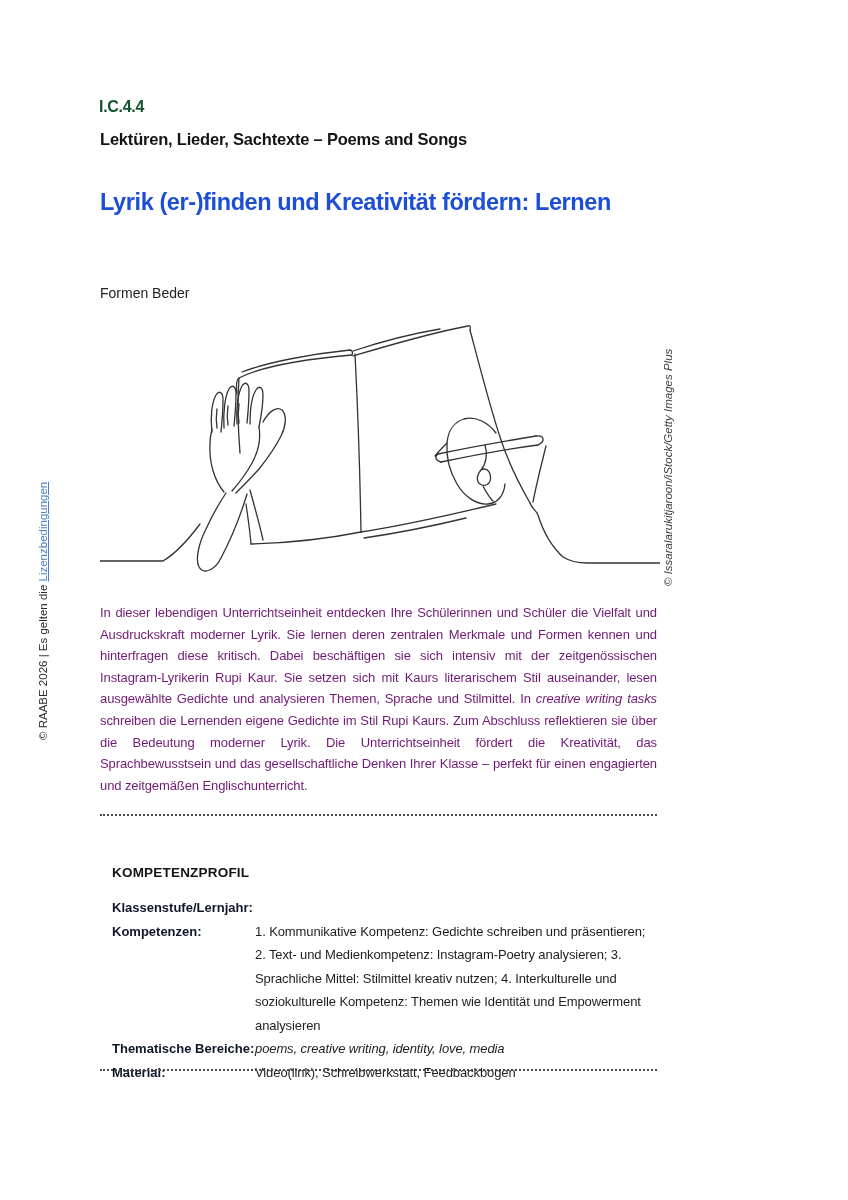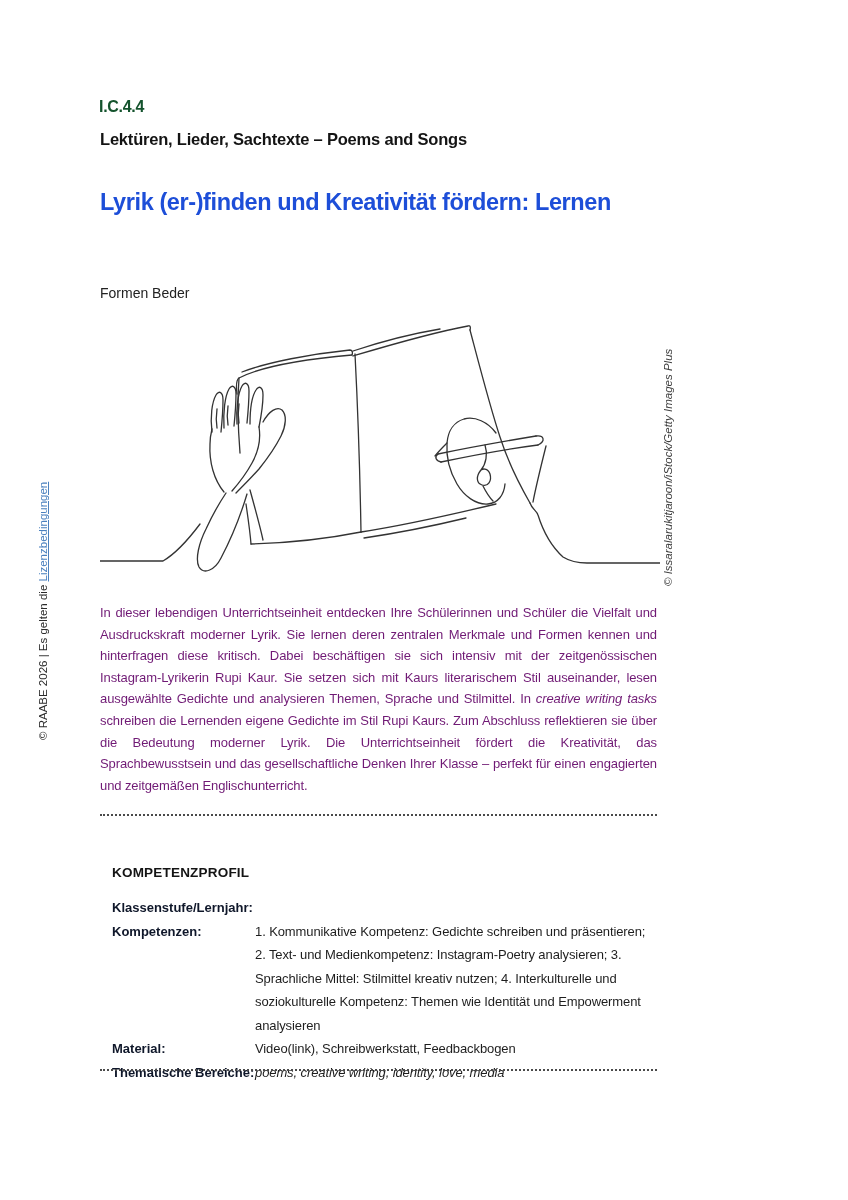--- a/index.html
+++ b/index.html
@@ -117,24 +117,24 @@
     <div class="profile-heading">KOMPETENZPROFIL</div>
 
     <div class="profile-row">
       <div class="profile-label">Klassenstufe/Lernjahr:</div>
     </div>
     <div class="profile-row">
       <div class="profile-label">Kompetenzen:</div>
       <div class="profile-value">1. Kommunikative Kompetenz: Gedichte schreiben und präsentieren; 2. Text- und Medienkompetenz: Instagram-Poetry analysieren; 3. Sprachliche Mittel: Stilmittel kreativ nutzen; 4. Interkulturelle und soziokulturelle Kompetenz: Themen wie Identität und Empowerment analysieren</div>
     </div>
     <div class="profile-row">
+      <div class="profile-label">Thematische Bereiche:</div>
+      <div class="profile-value italic">poems, creative writing, identity, love, media</div>
+    </div>
+    <div class="profile-row">
       <div class="profile-label">Material:</div>
       <div class="profile-value">Video(link), Schreibwerkstatt, Feedbackbogen</div>
-    </div>
-    <div class="profile-row">
-      <div class="profile-label">Thematische Bereiche:</div>
-      <div class="profile-value italic">poems, creative writing, identity, love, media</div>
     </div>
   </div>
 
   <div class="sep bottom"></div>
 
 </div>
 
 </body></html>

